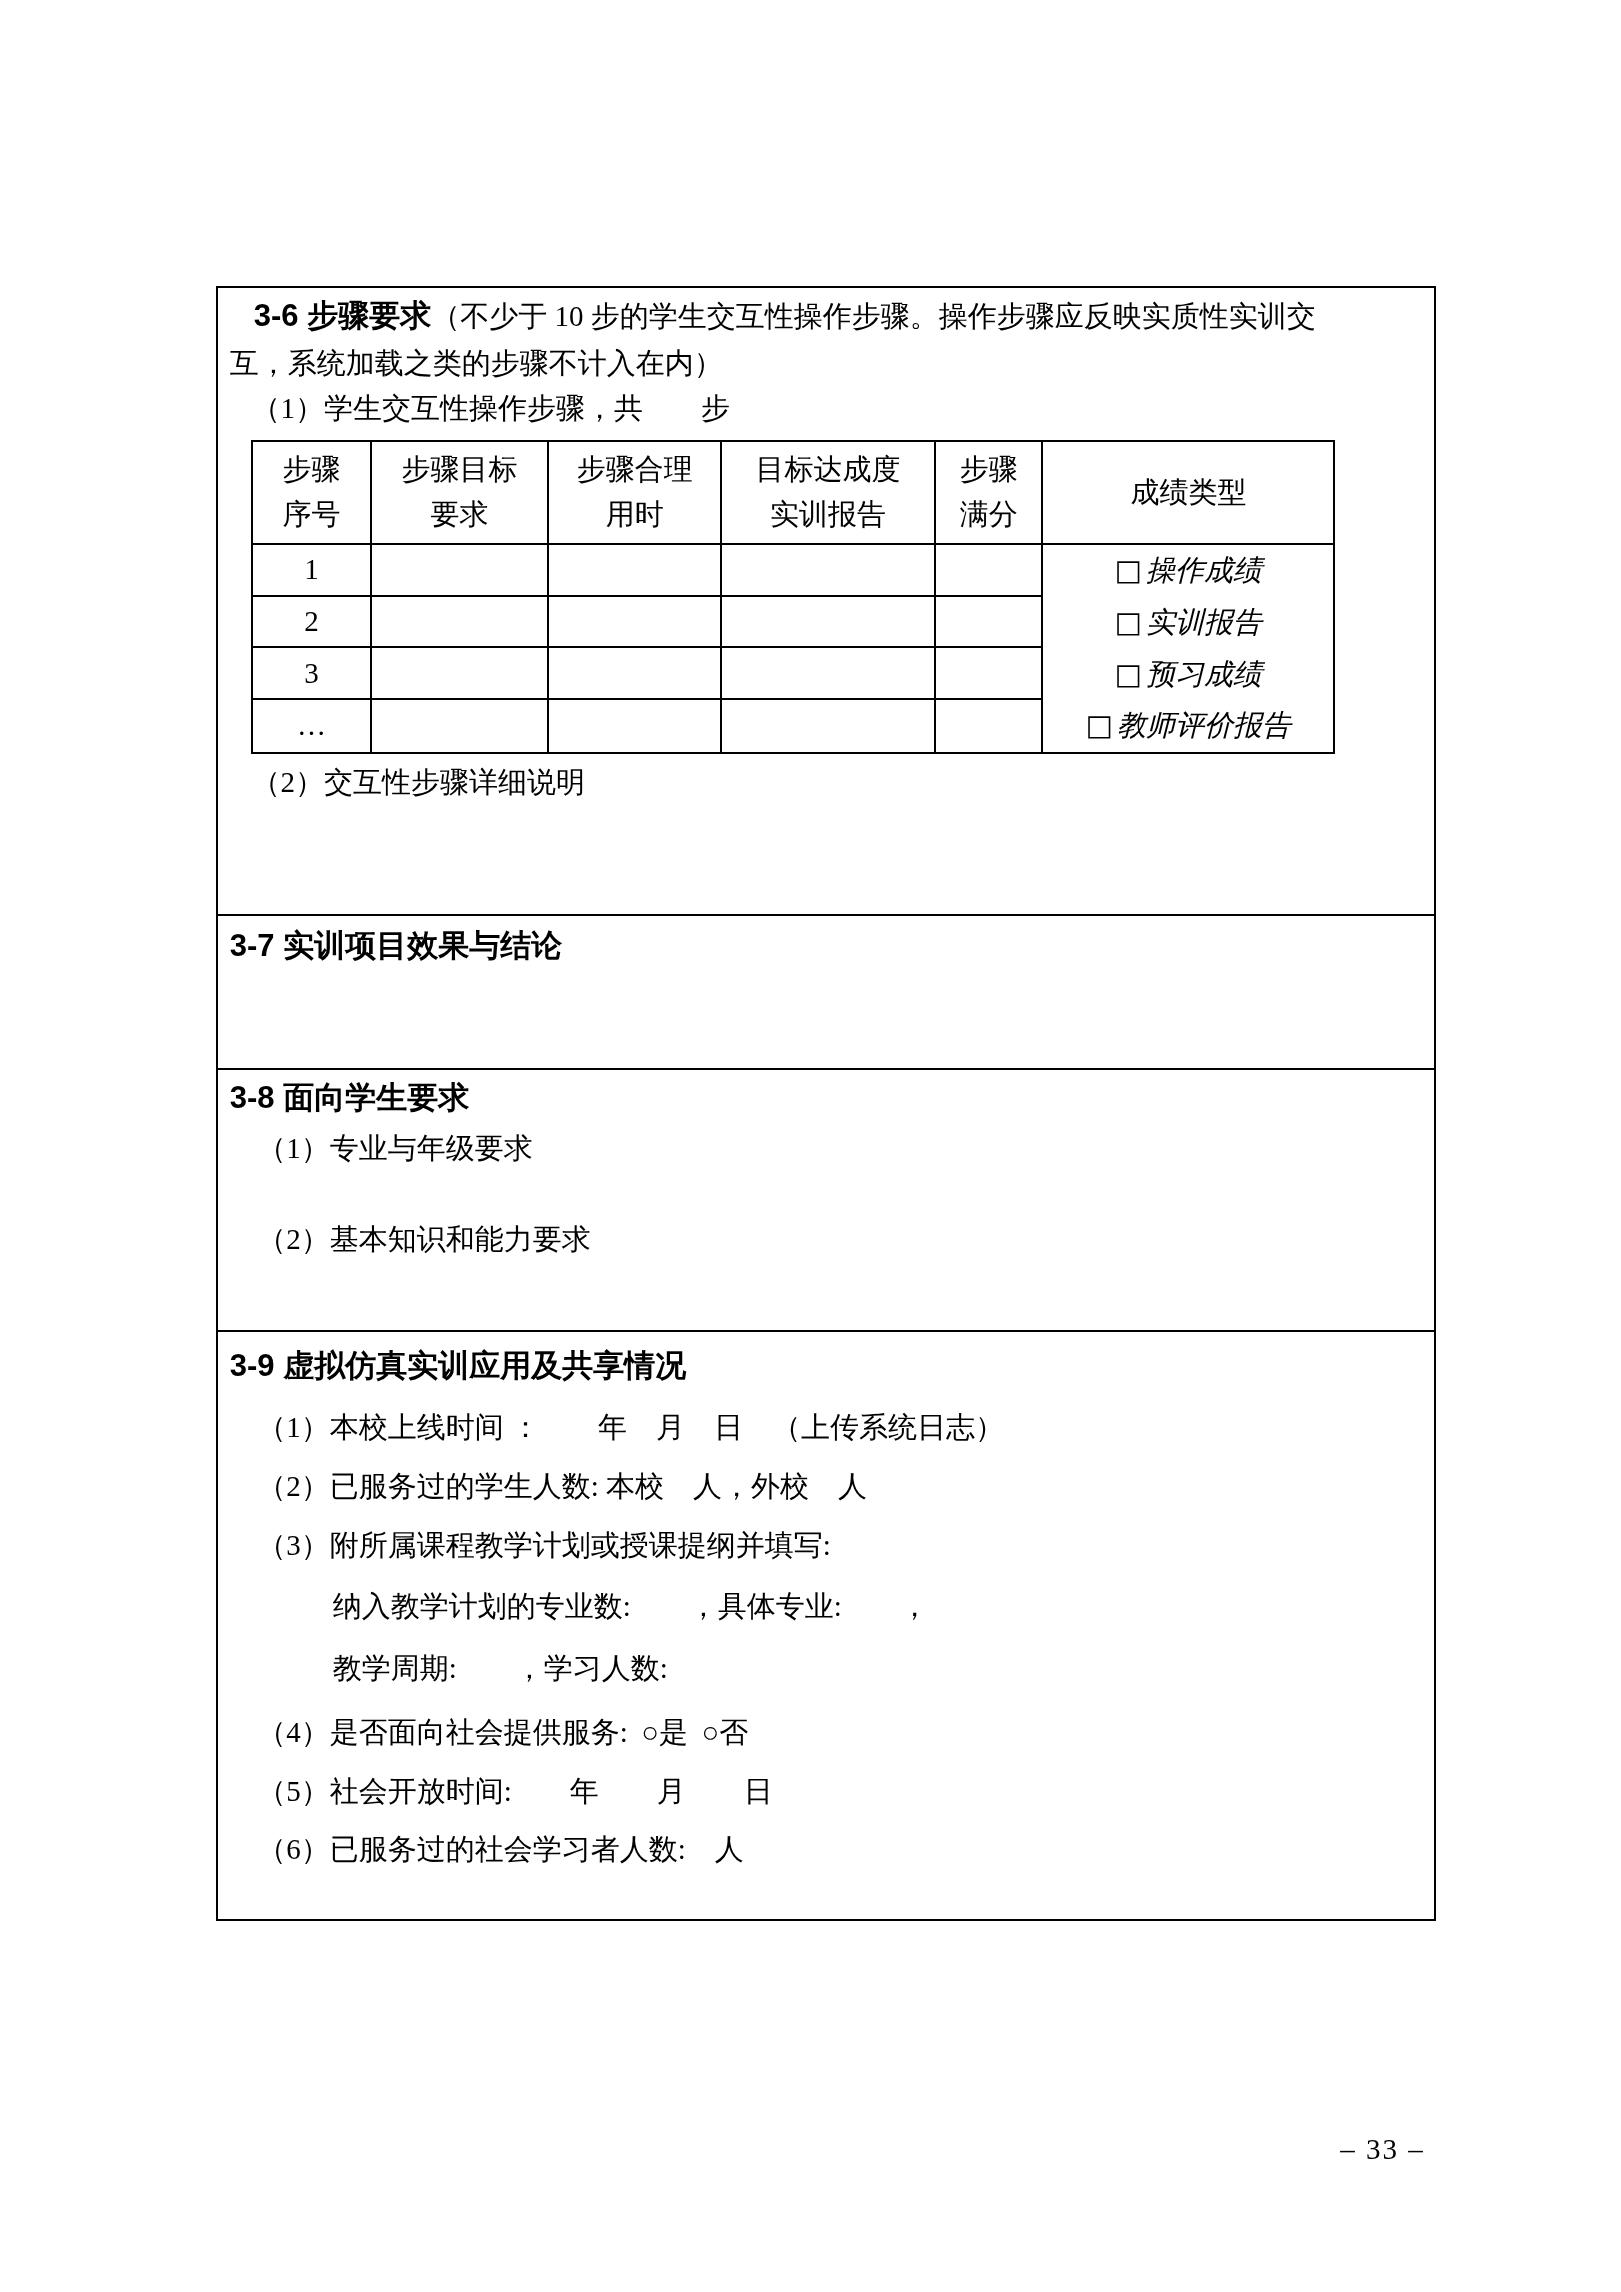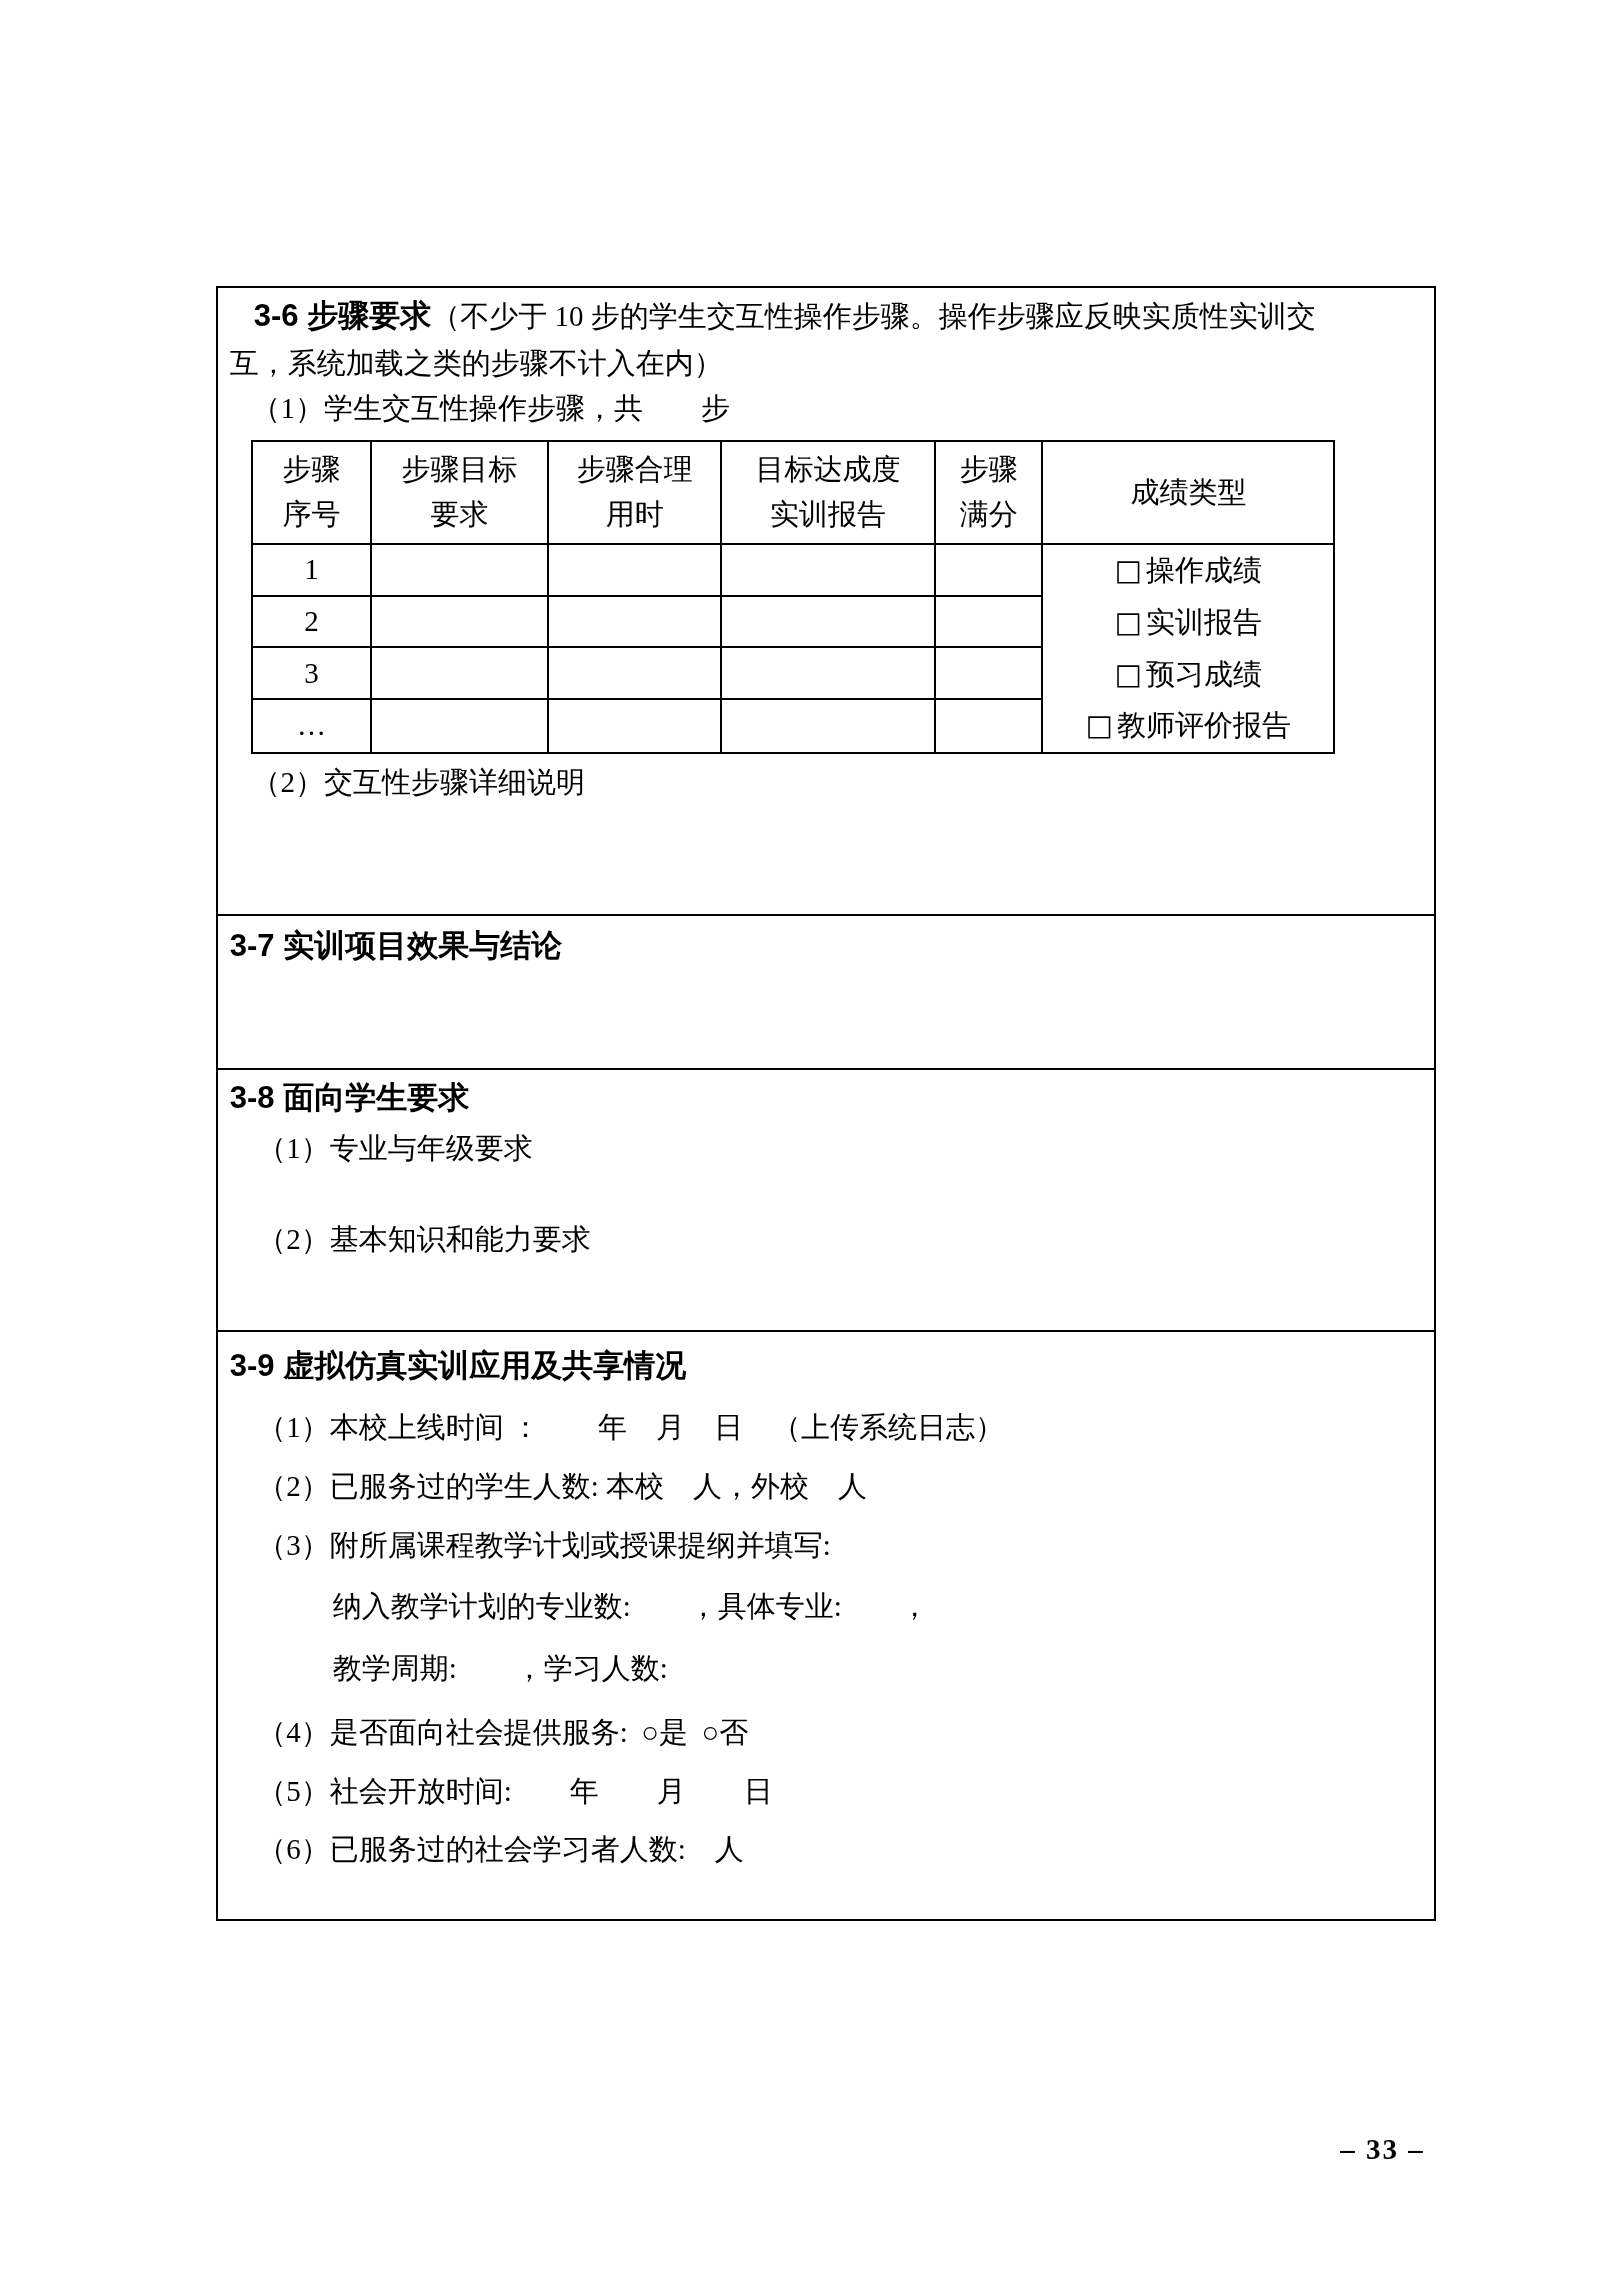--- a/index.html
+++ b/index.html
@@ -72,32 +72,32 @@
   .cell.no-b{border-bottom:none;}
   .hline:empty{display:none;}
   .score-cell{
     grid-column:6;
     grid-row:2/6;
     box-sizing:border-box;
     display:flex;
     flex-direction:column;
     justify-content:space-around;
     align-items:center;
+    font-style:italic;
   }
   .score-item{white-space:nowrap;line-height:33px;}
   .checkbox-glyph{font-family:"DejaVu Sans",sans-serif;margin-right:3.9px;}
   .radio-option{margin-left:13.7px;white-space:nowrap;}
   .page-number{
     position:absolute;
     left:1304px;top:2133px;
     width:157px;
     text-align:center;
     font-size:29px;
     letter-spacing:2px;
-    font-weight:bold;
   }
 </style>
 </head>
 <body>
 
 <div class="page">
 
   <div class="form-box">
 
     <div class="section sec-36">

